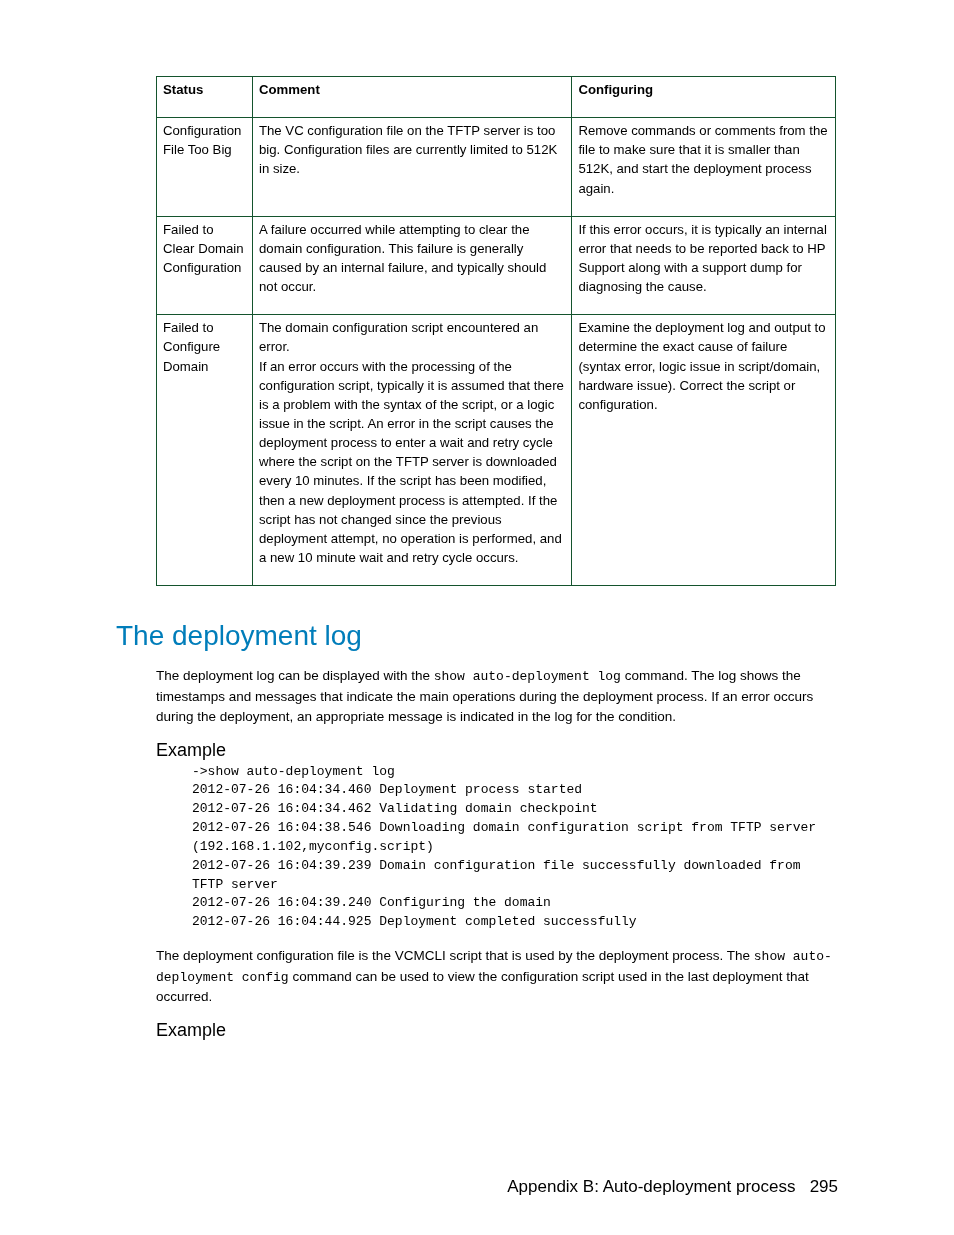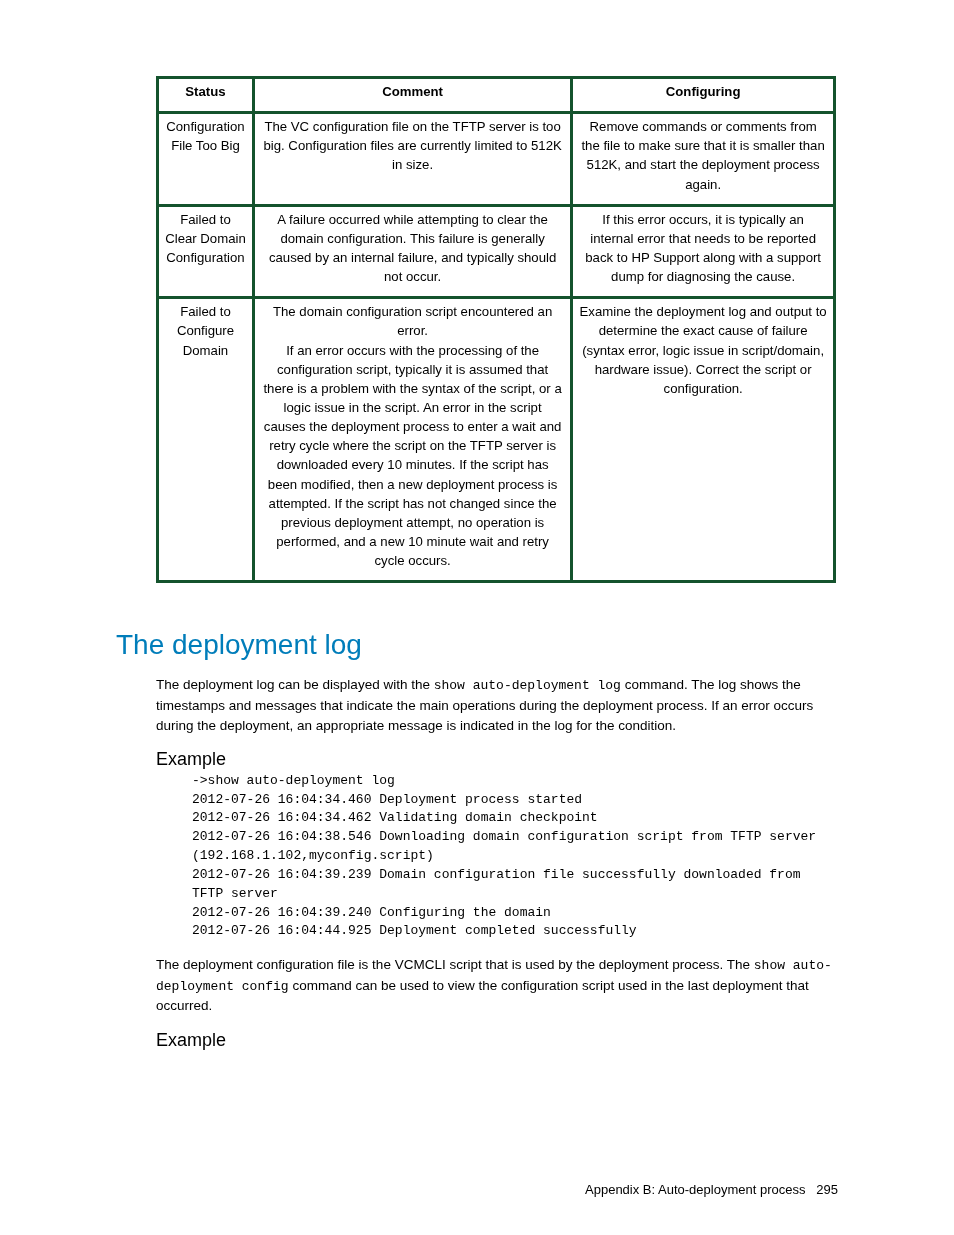--- a/index.html
+++ b/index.html
@@ -20,37 +20,37 @@
     padding: 76px 116px 0 116px;
   }
   table.status-table {
     border-collapse: collapse;
     width: 680px;
     margin-left: 40px;
     font-size: 13.2px;
     line-height: 1.45;
   }
   table.status-table th, table.status-table td {
-    border: 3px solid #14532d;
+    border: 1px solid #14532d;
     vertical-align: top;
-    padding: 3px 6px 10px 6px;
-    text-align: center;
+    padding: 3px 6px 18px 6px;
+    text-align: left;
   }
   table.status-table th {
     font-weight: bold;
   }
   .col-status   { width: 96px; }
   .col-comment  { width: 320px; }
   .col-res      { width: 264px; }
   h1.section {
     font-family: Arial, Helvetica, sans-serif;
     font-weight: normal;
     color: #007dba;
     font-size: 28px;
-    margin: 46px 0 14px 0;
+    margin: 34px 0 14px 0;
   }
   .body-text {
     font-size: 13.5px;
     line-height: 1.45;
     margin-left: 40px;
     width: 680px;
   }
   .body-text code, .inline-code {
     font-family: "Courier New", Courier, monospace;
     font-size: 13px;
@@ -65,21 +65,21 @@
     font-size: 13px;
     line-height: 1.45;
     white-space: pre-wrap;
     margin: 0 0 0 76px;
     width: 640px;
   }
   .footer {
     position: absolute;
     bottom: 38px;
     right: 116px;
-    font-size: 13px;
+    font-size: 17px;
   }
 </style>
 </head>
 <body>
 
 <div class="page">
 
   <table class="status-table">
     <thead>
       <tr>

